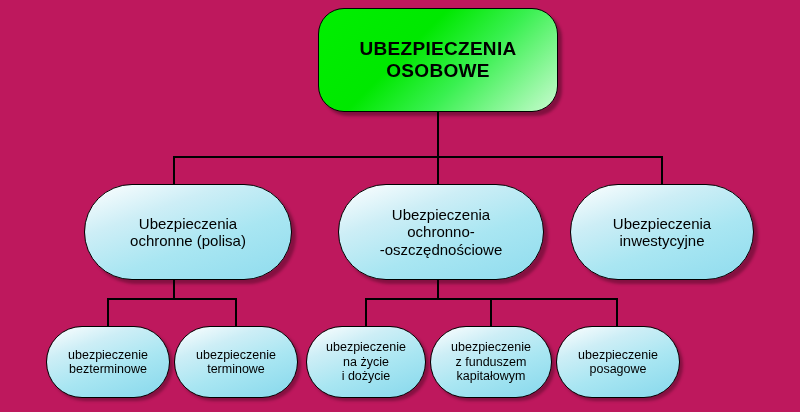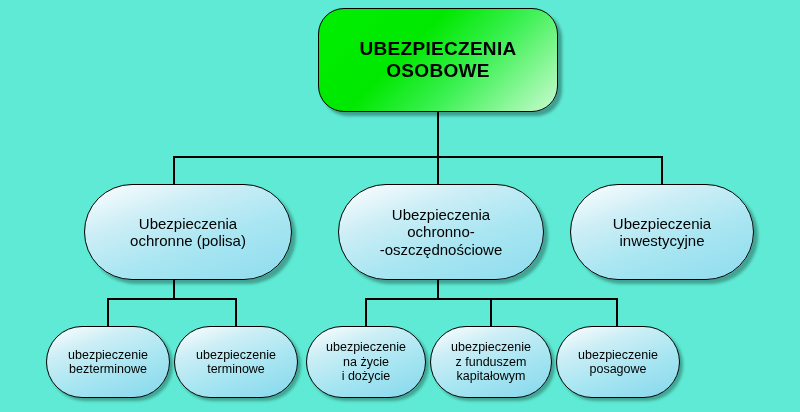--- a/index.html
+++ b/index.html
@@ -4,21 +4,21 @@
 <style>
   html, body {
     margin: 0;
     padding: 0;
     background: #ffffff;
   }
   #canvas {
     position: relative;
     width: 800px;
     height: 412px;
-    background: #5eead4;
+    background: #be185d;
     font-family: "Liberation Sans", sans-serif;
     overflow: hidden;
   }
   .node {
     position: absolute;
     display: flex;
     align-items: center;
     justify-content: center;
     text-align: center;
     box-sizing: border-box;

